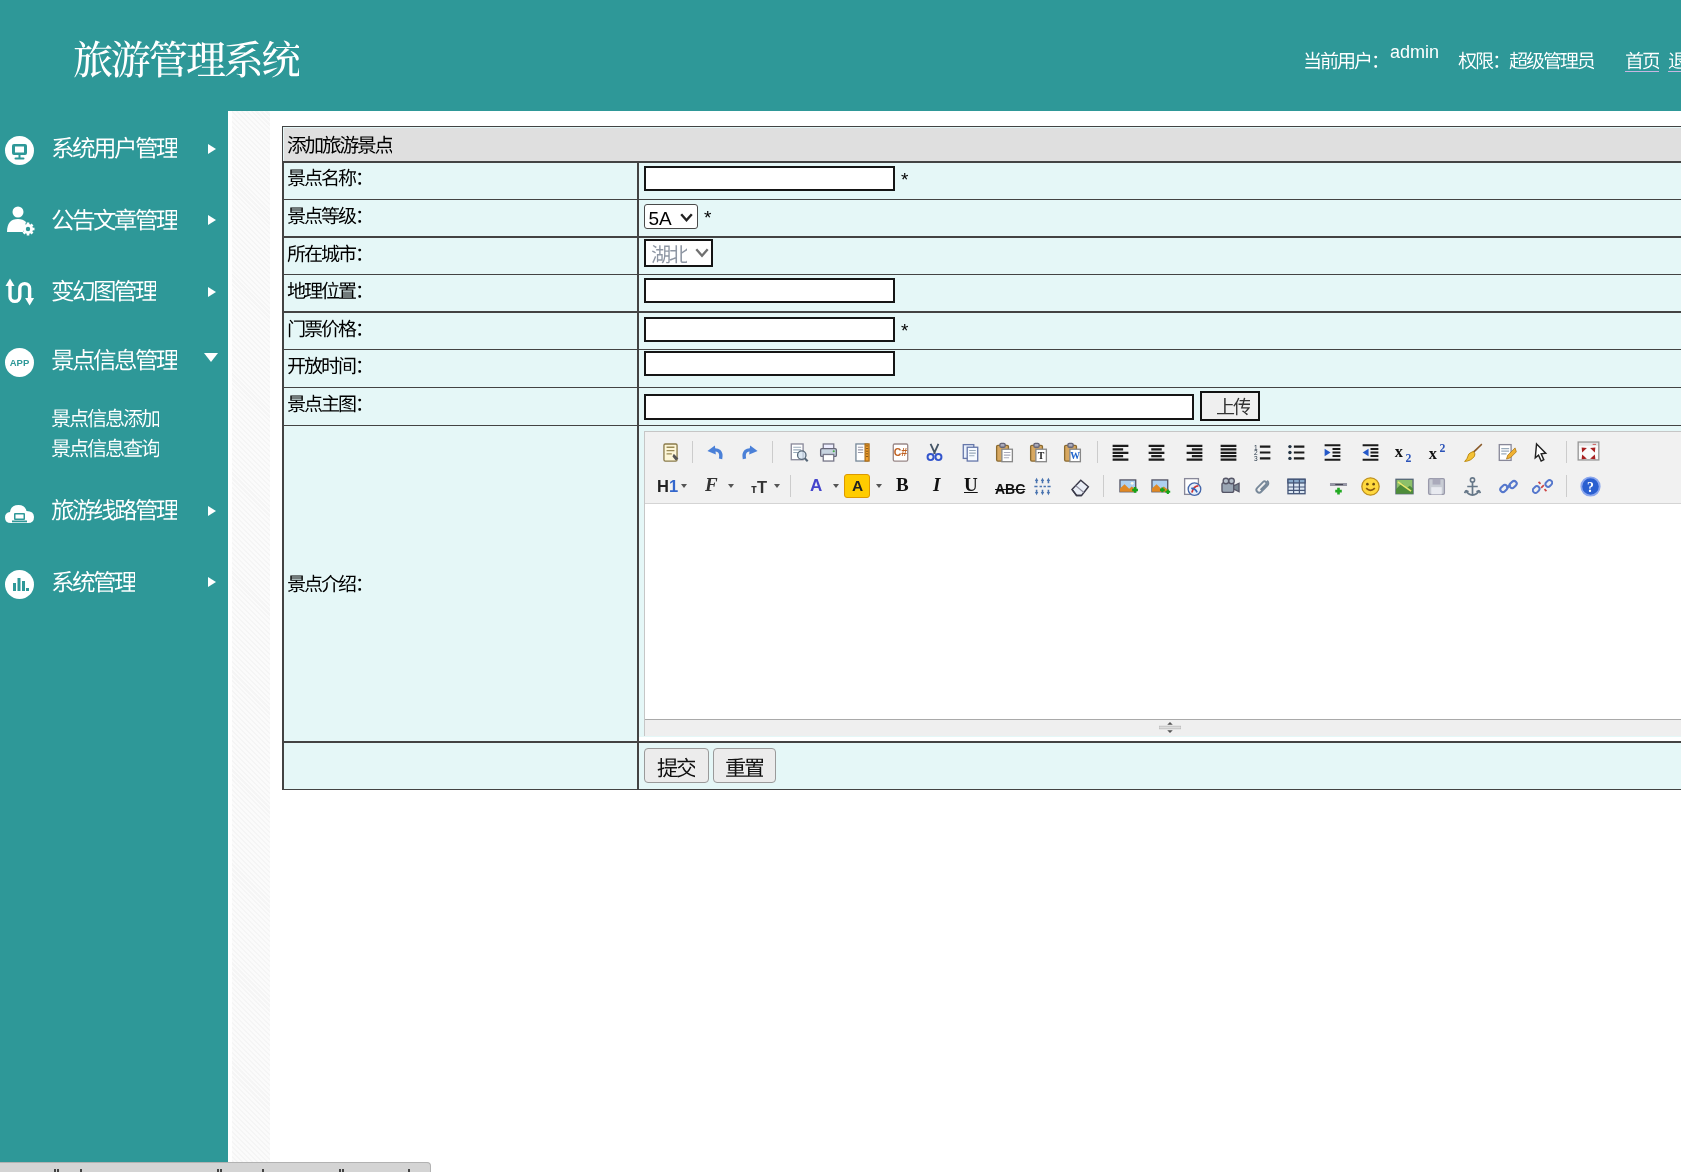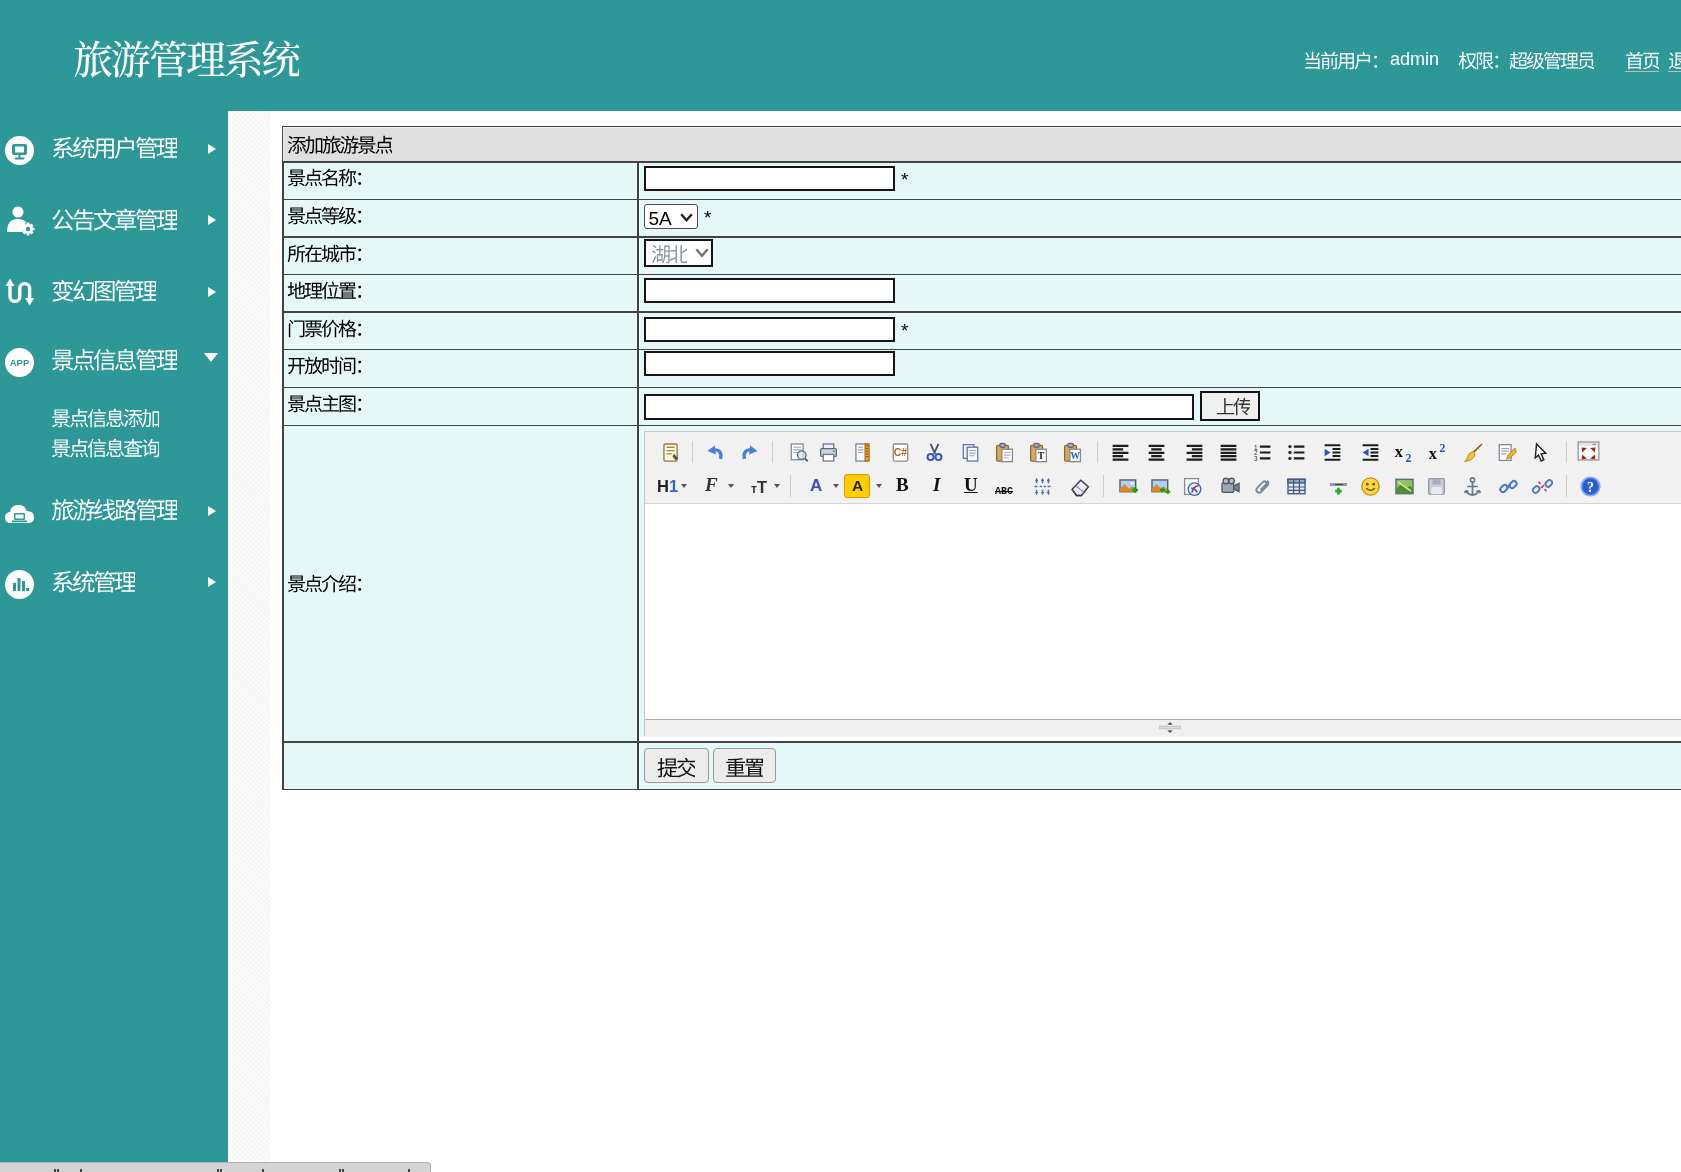--- a/index.html
+++ b/index.html
@@ -13,21 +13,21 @@
 <div style="position:absolute;left:73px;top:39px;">
     <svg style="width:226.1px;height:40.0px;" viewBox="0 -880 5652 1000" xmlns="http://www.w3.org/2000/svg">
       <path fill="#fff" d="M604 -509Q601 -502 592 -498Q583 -493 566 -491V-425Q563 -425 548 -425Q532 -425 489 -425V-485V-544ZM460 -17Q483 -22 521 -32Q560 -42 607 -55Q655 -68 705 -82L709 -69Q688 -55 655 -33Q622 -11 581 14Q540 40 496 65ZM547 -485 566 -474V-15L487 15L516 -15Q527 11 522 32Q518 52 508 64Q498 77 489 81L442 -11Q473 -28 481 -36Q489 -45 489 -60V-485ZM162 -839Q214 -822 245 -800Q276 -778 289 -754Q302 -731 302 -711Q301 -691 291 -678Q281 -666 264 -664Q248 -663 230 -677Q227 -704 216 -733Q204 -761 186 -787Q169 -813 151 -832ZM229 -654Q228 -549 221 -449Q215 -349 197 -256Q178 -162 143 -77Q107 9 47 83L35 73Q75 -7 99 -93Q122 -180 133 -272Q145 -364 147 -460Q149 -556 146 -654ZM362 -471V-442H178V-471ZM314 -471 357 -516 440 -448Q434 -442 425 -438Q415 -434 399 -432Q396 -319 391 -237Q386 -155 378 -99Q370 -43 358 -10Q346 23 330 39Q311 59 285 68Q258 77 230 77Q230 59 227 45Q225 31 216 23Q207 14 189 7Q171 1 150 -3L151 -19Q165 -18 183 -17Q201 -15 218 -15Q234 -14 242 -14Q264 -14 275 -24Q289 -39 299 -90Q309 -141 315 -235Q321 -330 325 -471ZM380 -720Q380 -720 389 -713Q398 -705 412 -693Q426 -681 441 -667Q457 -654 469 -641Q466 -625 443 -625H48L40 -654H329ZM674 -805Q671 -797 662 -791Q653 -785 636 -786Q598 -689 543 -613Q488 -537 421 -487L408 -497Q440 -538 468 -592Q497 -647 520 -711Q544 -774 558 -841ZM872 -731Q872 -731 882 -723Q891 -715 906 -703Q920 -691 936 -678Q952 -664 965 -651Q961 -635 938 -635H530V-664H822ZM952 -394Q948 -388 937 -384Q925 -381 911 -386Q891 -369 858 -344Q826 -320 789 -295Q752 -271 716 -251L706 -261Q734 -290 764 -327Q793 -364 820 -400Q846 -436 860 -460ZM909 -542Q899 -530 876 -540Q837 -526 779 -513Q721 -500 658 -491Q595 -481 540 -477L531 -492Q580 -505 634 -524Q689 -544 739 -566Q789 -588 822 -609ZM667 -514Q682 -430 709 -352Q735 -275 773 -209Q810 -142 860 -92Q911 -42 972 -12L970 -1Q948 5 929 24Q910 43 901 75Q824 17 773 -66Q723 -150 694 -260Q666 -371 651 -509Z M1289 -840Q1341 -822 1370 -799Q1399 -777 1411 -754Q1424 -732 1423 -713Q1422 -694 1412 -682Q1401 -671 1385 -670Q1369 -669 1351 -683Q1347 -708 1335 -735Q1323 -763 1308 -789Q1293 -815 1278 -834ZM1360 -524Q1360 -474 1356 -414Q1353 -355 1343 -290Q1333 -226 1312 -160Q1292 -95 1257 -33Q1222 29 1169 83L1155 72Q1201 -2 1227 -80Q1254 -159 1266 -237Q1279 -315 1283 -388Q1287 -461 1287 -524V-650H1360ZM1729 -804Q1725 -789 1696 -790Q1681 -748 1654 -696Q1628 -645 1595 -594Q1562 -542 1524 -500L1513 -511Q1537 -560 1558 -618Q1579 -677 1594 -735Q1609 -793 1617 -839ZM1830 -727Q1830 -727 1845 -715Q1860 -703 1881 -685Q1901 -667 1918 -651Q1914 -635 1892 -635H1599V-664H1782ZM1428 -473 1469 -517 1550 -449Q1545 -444 1535 -440Q1526 -436 1509 -434Q1508 -317 1505 -234Q1501 -151 1495 -95Q1489 -39 1479 -7Q1470 26 1455 42Q1437 62 1411 71Q1386 80 1358 80Q1358 62 1355 49Q1353 35 1345 26Q1336 18 1318 12Q1300 6 1279 2V-15Q1301 -13 1329 -11Q1357 -9 1370 -9Q1391 -9 1401 -19Q1414 -33 1421 -84Q1428 -135 1432 -231Q1436 -327 1438 -473ZM1776 -522 1820 -565 1896 -493Q1891 -488 1881 -487Q1872 -485 1856 -485Q1839 -472 1814 -455Q1790 -437 1764 -420Q1738 -402 1716 -390H1699Q1714 -408 1730 -433Q1747 -458 1763 -482Q1778 -507 1788 -522ZM1780 -399Q1776 -379 1744 -374V-16Q1744 12 1738 33Q1731 54 1709 67Q1688 80 1642 85Q1641 67 1638 54Q1634 40 1625 31Q1616 22 1599 15Q1583 9 1555 5V-10Q1555 -10 1567 -9Q1579 -8 1597 -7Q1615 -5 1630 -5Q1646 -4 1652 -4Q1663 -4 1667 -8Q1672 -12 1672 -21V-411ZM1838 -346Q1838 -346 1852 -334Q1866 -321 1884 -305Q1903 -288 1916 -272Q1913 -256 1892 -256H1540L1532 -286H1796ZM1828 -522V-493H1579L1570 -522ZM1485 -727Q1485 -727 1499 -715Q1513 -703 1532 -685Q1551 -668 1566 -652Q1562 -636 1539 -636H1205L1197 -666H1441ZM1482 -473V-443H1325V-473ZM989 -603Q1042 -595 1073 -578Q1105 -562 1119 -543Q1133 -524 1134 -506Q1135 -488 1126 -475Q1117 -463 1101 -461Q1085 -459 1066 -471Q1059 -504 1033 -539Q1007 -573 979 -594ZM1036 -834Q1093 -824 1127 -807Q1161 -790 1177 -770Q1194 -749 1195 -731Q1197 -712 1188 -699Q1179 -685 1163 -683Q1147 -680 1128 -692Q1120 -716 1104 -740Q1087 -765 1067 -787Q1046 -810 1027 -825ZM1028 -211Q1037 -211 1041 -214Q1046 -216 1053 -232Q1058 -242 1062 -251Q1066 -260 1075 -280Q1083 -299 1098 -337Q1114 -374 1140 -440Q1167 -506 1209 -609L1227 -605Q1217 -573 1205 -532Q1193 -491 1180 -448Q1167 -405 1156 -366Q1144 -326 1136 -296Q1127 -267 1124 -254Q1120 -233 1116 -211Q1112 -189 1112 -170Q1113 -148 1120 -122Q1128 -97 1135 -66Q1142 -34 1140 8Q1139 42 1122 61Q1106 80 1080 80Q1066 80 1056 67Q1047 54 1045 29Q1052 -23 1053 -67Q1054 -110 1049 -139Q1044 -168 1033 -175Q1023 -183 1012 -185Q1001 -188 985 -190V-211Q985 -211 993 -211Q1001 -211 1012 -211Q1023 -211 1028 -211Z M2756 -803Q2756 -803 2765 -795Q2774 -788 2789 -777Q2803 -765 2818 -752Q2834 -739 2847 -727Q2844 -711 2821 -711H2468V-740H2706ZM2317 -797Q2317 -797 2331 -786Q2345 -775 2365 -758Q2384 -742 2399 -726Q2395 -710 2373 -710H2072V-740H2273ZM2555 -727Q2600 -718 2625 -702Q2650 -687 2660 -669Q2670 -652 2668 -636Q2666 -621 2656 -611Q2645 -602 2630 -601Q2615 -601 2599 -614Q2598 -642 2581 -671Q2565 -701 2545 -720ZM2581 -804Q2577 -796 2568 -791Q2558 -786 2542 -787Q2513 -738 2473 -700Q2433 -662 2391 -638L2378 -648Q2405 -684 2429 -736Q2452 -788 2468 -845ZM2155 -726Q2197 -714 2221 -698Q2244 -682 2253 -665Q2261 -648 2258 -634Q2255 -619 2245 -610Q2234 -601 2220 -602Q2205 -602 2190 -616Q2190 -642 2176 -671Q2162 -700 2144 -719ZM2180 -804Q2177 -796 2167 -791Q2158 -786 2141 -788Q2101 -714 2046 -658Q1992 -602 1934 -566L1921 -577Q1963 -623 2003 -695Q2042 -767 2068 -846ZM2328 -643Q2372 -640 2398 -629Q2423 -618 2434 -603Q2444 -588 2443 -573Q2441 -558 2430 -547Q2420 -537 2404 -535Q2388 -534 2371 -546Q2368 -571 2352 -596Q2337 -621 2318 -636ZM2128 -461 2216 -425H2208V58Q2208 61 2200 67Q2192 73 2177 78Q2163 83 2142 83H2128V-425ZM2617 -425V-395H2167V-425ZM2706 -537 2750 -582 2831 -504Q2826 -499 2817 -497Q2809 -495 2794 -494Q2779 -473 2753 -447Q2727 -421 2704 -403L2691 -410Q2696 -427 2701 -451Q2706 -474 2711 -497Q2715 -521 2717 -537ZM2056 -592Q2076 -539 2076 -498Q2076 -457 2063 -429Q2050 -402 2031 -388Q2018 -380 2003 -378Q1988 -375 1976 -380Q1963 -385 1957 -398Q1950 -417 1960 -433Q1969 -449 1986 -458Q2012 -474 2029 -511Q2046 -548 2040 -591ZM2755 -537V-507H2053V-537ZM2625 -173 2665 -216 2752 -151Q2748 -146 2738 -141Q2728 -136 2715 -134V42Q2715 46 2703 51Q2691 56 2676 61Q2661 65 2647 65H2634V-173ZM2564 -425 2603 -467 2689 -403Q2685 -398 2675 -393Q2666 -388 2653 -386V-251Q2653 -248 2642 -243Q2630 -237 2615 -233Q2599 -229 2586 -229H2573V-425ZM2672 -173V-144H2164V-173ZM2672 -16V13H2164V-16ZM2614 -287V-258H2164V-287Z M3217 -189H3626L3676 -255Q3676 -255 3685 -248Q3694 -240 3708 -228Q3722 -216 3738 -202Q3753 -189 3766 -176Q3763 -161 3740 -161H3225ZM3121 16H3662L3714 -54Q3714 -54 3724 -46Q3734 -38 3749 -26Q3764 -13 3780 2Q3796 16 3809 30Q3808 37 3801 41Q3794 45 3783 45H3129ZM3268 -571H3698V-542H3268ZM3268 -372H3698V-344H3268ZM3435 -768H3514V34H3435ZM3657 -768H3647L3689 -814L3779 -745Q3774 -739 3763 -733Q3751 -728 3736 -724V-327Q3736 -324 3725 -317Q3714 -311 3699 -305Q3684 -300 3670 -300H3657ZM3222 -768V-805L3306 -768H3700V-739H3300V-307Q3300 -303 3291 -296Q3281 -290 3267 -285Q3252 -280 3234 -280H3222ZM2864 -737H3081L3130 -802Q3130 -802 3140 -795Q3150 -787 3164 -775Q3178 -763 3194 -750Q3210 -736 3222 -723Q3219 -707 3196 -707H2872ZM2867 -464H3087L3130 -527Q3130 -527 3143 -514Q3157 -502 3175 -484Q3193 -467 3207 -451Q3203 -435 3181 -435H2875ZM2852 -113Q2882 -120 2938 -137Q2995 -155 3066 -178Q3138 -202 3213 -228L3218 -214Q3164 -184 3088 -139Q3013 -95 2912 -42Q2907 -23 2890 -16ZM2987 -737H3066V-150L2987 -123Z M4307 -19Q4307 9 4299 31Q4291 53 4266 67Q4242 81 4191 85Q4190 67 4186 54Q4181 40 4172 32Q4161 23 4143 16Q4124 9 4090 4V-10Q4090 -10 4104 -9Q4119 -8 4139 -6Q4160 -5 4178 -4Q4196 -3 4203 -3Q4216 -3 4220 -7Q4225 -12 4225 -21V-315H4307ZM4570 -589Q4564 -581 4548 -579Q4532 -577 4509 -592L4541 -595Q4506 -570 4454 -540Q4401 -510 4337 -479Q4273 -447 4204 -415Q4134 -384 4063 -356Q3992 -328 3926 -306L3927 -315H3964Q3961 -280 3950 -260Q3940 -240 3926 -234L3879 -330Q3879 -330 3894 -332Q3909 -334 3920 -337Q3976 -357 4040 -388Q4103 -418 4168 -453Q4232 -489 4291 -526Q4351 -563 4399 -599Q4448 -635 4480 -663ZM4317 -688Q4313 -680 4298 -676Q4283 -673 4259 -684L4290 -688Q4265 -669 4227 -646Q4189 -624 4145 -601Q4101 -578 4055 -557Q4008 -537 3965 -522L3964 -532H4005Q4002 -498 3992 -477Q3983 -456 3969 -450L3923 -544Q3923 -544 3933 -546Q3944 -548 3951 -551Q3987 -565 4026 -589Q4065 -614 4102 -642Q4139 -671 4170 -698Q4201 -726 4219 -746ZM3909 -322Q3953 -322 4023 -325Q4093 -327 4182 -332Q4271 -336 4373 -341Q4474 -346 4582 -352L4583 -334Q4473 -318 4307 -297Q4140 -276 3935 -254ZM3950 -536Q3987 -536 4051 -538Q4115 -540 4196 -544Q4277 -547 4363 -551L4364 -534Q4301 -522 4198 -503Q4096 -485 3974 -467ZM4645 -759Q4637 -753 4623 -753Q4608 -754 4587 -763Q4514 -751 4425 -740Q4335 -730 4237 -721Q4138 -713 4037 -707Q3937 -701 3841 -699L3838 -718Q3930 -727 4030 -741Q4131 -755 4229 -773Q4328 -790 4413 -809Q4498 -827 4560 -845ZM4417 -456Q4499 -438 4552 -412Q4605 -385 4635 -356Q4665 -326 4676 -300Q4686 -273 4681 -253Q4676 -234 4660 -227Q4643 -221 4619 -233Q4603 -271 4568 -311Q4533 -352 4490 -387Q4447 -423 4407 -446ZM4148 -169Q4144 -162 4136 -159Q4128 -156 4111 -159Q4079 -124 4034 -84Q3988 -45 3934 -9Q3881 27 3823 55L3813 42Q3860 6 3904 -41Q3949 -87 3987 -136Q4024 -185 4046 -226ZM4396 -216Q4483 -192 4540 -160Q4597 -129 4628 -96Q4660 -63 4670 -34Q4680 -5 4675 14Q4669 34 4652 40Q4635 45 4611 32Q4597 1 4573 -31Q4549 -64 4517 -96Q4485 -128 4451 -156Q4417 -185 4386 -207Z M5485 -439Q5485 -430 5485 -421Q5485 -412 5485 -406V-40Q5485 -30 5489 -26Q5493 -22 5508 -22H5554Q5569 -22 5580 -22Q5592 -22 5597 -23Q5603 -23 5606 -25Q5610 -28 5613 -33Q5619 -44 5627 -80Q5636 -115 5644 -154H5656L5659 -29Q5675 -23 5681 -15Q5686 -7 5686 5Q5686 20 5674 31Q5662 42 5633 47Q5603 52 5548 52H5487Q5453 52 5436 45Q5419 38 5413 23Q5407 7 5407 -19V-439ZM5301 -313Q5301 -272 5294 -228Q5287 -184 5269 -140Q5251 -96 5216 -55Q5181 -14 5126 22Q5070 57 4988 85L4979 72Q5053 33 5100 -13Q5147 -60 5172 -110Q5198 -160 5208 -212Q5217 -263 5217 -312V-431H5301ZM5122 -599Q5117 -590 5102 -586Q5087 -582 5064 -592L5092 -599Q5070 -563 5036 -520Q5003 -476 4962 -430Q4921 -384 4879 -342Q4836 -300 4796 -268L4794 -280H4838Q4834 -243 4823 -222Q4812 -200 4797 -194L4753 -293Q4753 -293 4765 -296Q4777 -299 4783 -303Q4814 -331 4849 -376Q4884 -421 4917 -472Q4950 -523 4977 -571Q5004 -620 5019 -657ZM5029 -787Q5025 -777 5011 -772Q4996 -767 4972 -776L5000 -784Q4978 -744 4942 -695Q4906 -646 4865 -599Q4824 -552 4786 -518L4784 -530H4828Q4825 -493 4812 -471Q4800 -449 4784 -443L4746 -542Q4746 -542 4756 -546Q4767 -549 4772 -552Q4792 -574 4815 -609Q4837 -645 4858 -686Q4879 -727 4895 -766Q4911 -805 4921 -835ZM4754 -80Q4787 -86 4844 -99Q4900 -112 4969 -130Q5038 -148 5107 -168L5111 -155Q5061 -125 4990 -87Q4919 -48 4823 -2Q4817 16 4800 23ZM4771 -290Q4801 -292 4852 -297Q4903 -302 4967 -310Q5032 -318 5100 -326L5101 -312Q5056 -295 4975 -266Q4895 -237 4801 -209ZM4762 -536Q4784 -536 4823 -536Q4861 -536 4908 -537Q4954 -538 5002 -540L5002 -524Q4973 -513 4914 -495Q4856 -476 4791 -458ZM5412 -610Q5408 -601 5394 -596Q5380 -591 5354 -600L5385 -606Q5357 -577 5313 -542Q5269 -507 5219 -475Q5169 -442 5123 -419L5123 -430H5167Q5163 -394 5153 -371Q5142 -348 5128 -342L5081 -442Q5081 -442 5092 -444Q5103 -446 5109 -449Q5136 -464 5165 -490Q5194 -516 5221 -546Q5248 -577 5270 -606Q5293 -635 5306 -656ZM5277 -845Q5330 -833 5361 -814Q5392 -795 5406 -775Q5420 -754 5420 -736Q5420 -718 5410 -706Q5400 -694 5384 -691Q5368 -689 5349 -702Q5343 -725 5329 -750Q5316 -775 5299 -798Q5282 -821 5267 -838ZM5105 -440Q5147 -440 5221 -442Q5295 -444 5386 -449Q5478 -453 5575 -458L5576 -441Q5505 -426 5390 -404Q5276 -383 5137 -362ZM5452 -582Q5518 -555 5559 -524Q5599 -493 5619 -463Q5639 -432 5643 -406Q5646 -380 5638 -364Q5629 -347 5612 -344Q5595 -341 5574 -356Q5566 -392 5544 -432Q5523 -472 5495 -509Q5467 -547 5440 -574ZM5593 -746Q5593 -746 5602 -738Q5612 -731 5626 -719Q5641 -707 5656 -694Q5672 -680 5685 -668Q5681 -652 5658 -652H5084L5076 -681H5544Z"></path>
     </svg>
   </div>
 <div style="position:absolute;left:1303px;top:52.5px;">
     <svg style="width:85.0px;height:19.0px;margin-top:-1.8px;" viewBox="0 -880 4465 1000" xmlns="http://www.w3.org/2000/svg">
       <path fill="#fff" d="M458 -840H540V-446H458ZM121 -769 189 -796Q217 -761 243 -721Q269 -680 290 -640Q311 -601 322 -569L250 -536Q239 -569 219 -610Q199 -650 173 -692Q148 -734 121 -769ZM801 -805 882 -778Q860 -735 836 -690Q811 -646 786 -604Q761 -562 738 -530L673 -555Q695 -589 719 -632Q743 -676 765 -721Q787 -767 801 -805ZM135 -486H869V81H790V-411H135ZM168 -266H820V-194H168ZM115 -38H830V37H115Z M946 -682H1840V-613H946ZM1049 -360H1330V-301H1049ZM1049 -200H1330V-141H1049ZM1497 -514H1567V-104H1497ZM1302 -523H1375V-6Q1375 22 1368 38Q1360 54 1339 63Q1318 72 1284 74Q1251 76 1200 76Q1197 62 1189 42Q1182 23 1174 9Q1212 10 1243 11Q1274 11 1284 10Q1295 10 1299 6Q1302 2 1302 -7ZM1700 -544H1774V-13Q1774 19 1765 37Q1756 54 1732 63Q1709 72 1671 74Q1632 77 1574 76Q1571 61 1563 40Q1555 20 1547 4Q1592 6 1629 6Q1666 6 1679 5Q1691 5 1695 1Q1700 -3 1700 -14ZM1101 -816 1171 -841Q1200 -810 1228 -770Q1256 -730 1271 -701L1197 -673Q1185 -702 1157 -743Q1130 -783 1101 -816ZM1616 -845 1696 -819Q1668 -772 1636 -724Q1603 -676 1576 -641L1509 -665Q1528 -690 1548 -721Q1568 -753 1585 -785Q1603 -818 1616 -845ZM1009 -523H1326V-459H1080V75H1009Z M1982 -770H2629V-698H1982ZM1982 -537H2627V-466H1982ZM1976 -298H2629V-227H1976ZM1939 -770H2013V-407Q2013 -350 2008 -285Q2003 -220 1990 -153Q1976 -87 1949 -26Q1921 35 1876 85Q1871 77 1860 68Q1849 58 1838 49Q1827 40 1818 36Q1860 -11 1884 -66Q1908 -121 1920 -179Q1932 -238 1936 -296Q1939 -354 1939 -407ZM2599 -770H2673V-22Q2673 14 2663 33Q2652 52 2627 62Q2602 71 2557 73Q2512 75 2441 74Q2438 60 2431 39Q2423 17 2415 2Q2450 3 2483 3Q2515 4 2539 3Q2563 3 2572 3Q2587 2 2593 -3Q2599 -8 2599 -22ZM2253 -743H2329V71H2253Z M2848 -685H2926V-467Q2926 -406 2921 -334Q2915 -262 2900 -188Q2884 -113 2855 -43Q2825 27 2778 86Q2771 78 2759 69Q2747 60 2735 52Q2722 44 2713 41Q2759 -15 2786 -80Q2813 -144 2826 -212Q2840 -280 2844 -345Q2848 -411 2848 -467ZM3120 -826 3192 -845Q3210 -810 3227 -770Q3244 -729 3253 -699L3177 -676Q3169 -707 3152 -749Q3135 -791 3120 -826ZM2897 -685H3524V-278H3448V-615H2897ZM2897 -414H3490V-344H2897Z M3822 -486Q3792 -486 3769 -506Q3746 -526 3746 -560Q3746 -595 3769 -615Q3792 -636 3822 -636Q3852 -636 3875 -615Q3898 -595 3898 -560Q3898 -526 3875 -506Q3852 -486 3822 -486ZM3822 4Q3792 4 3769 -17Q3746 -37 3746 -71Q3746 -105 3769 -126Q3792 -146 3822 -146Q3852 -146 3875 -126Q3898 -105 3898 -71Q3898 -37 3875 -17Q3852 4 3822 4Z"></path>
     </svg>
   </div>
-<div style="position:absolute;left:1390px;top:49px;"><span style="font-size:18px;color:#fff;font-family:'Liberation Sans',sans-serif">admin</span></div>
+<div style="position:absolute;left:1390px;top:42px;"><span style="font-size:18px;color:#fff;font-family:'Liberation Sans',sans-serif">admin</span></div>
 <div style="position:absolute;left:1458px;top:52.5px;">
     <svg style="width:136.0px;height:19.0px;margin-top:-1.8px;" viewBox="0 -880 7144 1000" xmlns="http://www.w3.org/2000/svg">
       <path fill="#fff" d="M423 -748H889V-675H423ZM863 -748H875L888 -751L935 -736Q911 -571 863 -440Q815 -309 748 -209Q680 -109 595 -38Q510 34 413 79Q408 70 400 58Q393 46 384 35Q375 24 366 17Q458 -21 539 -87Q619 -154 684 -248Q749 -341 795 -463Q841 -584 863 -732ZM525 -690Q548 -560 582 -455Q616 -350 667 -265Q718 -180 792 -109Q866 -38 968 23Q953 34 937 51Q922 68 914 85Q808 17 732 -59Q656 -135 604 -226Q551 -317 517 -428Q482 -539 458 -677ZM46 -628H420V-558H46ZM212 -840H286V79H212ZM201 -588 251 -571Q239 -509 219 -442Q199 -376 174 -313Q149 -249 121 -195Q92 -140 63 -102Q58 -113 51 -127Q43 -141 35 -154Q26 -167 19 -176Q47 -210 74 -258Q101 -305 126 -361Q150 -417 169 -475Q188 -533 201 -588ZM284 -518Q293 -509 311 -490Q329 -471 350 -447Q372 -424 393 -399Q414 -375 431 -356Q447 -337 454 -327L409 -260Q397 -279 375 -310Q353 -341 328 -374Q304 -408 281 -437Q259 -465 245 -480Z M985 -799H1225V-731H1052V78H985ZM1212 -799H1225L1236 -802L1285 -773Q1263 -712 1237 -642Q1211 -573 1186 -513Q1240 -450 1258 -396Q1275 -342 1275 -294Q1275 -254 1266 -223Q1257 -193 1235 -177Q1225 -170 1212 -165Q1198 -161 1183 -159Q1168 -157 1151 -157Q1133 -157 1116 -157Q1116 -171 1111 -190Q1106 -209 1097 -223Q1114 -222 1129 -222Q1144 -221 1156 -222Q1175 -224 1187 -231Q1199 -240 1203 -259Q1208 -278 1208 -301Q1208 -342 1190 -394Q1172 -445 1118 -505Q1132 -539 1145 -576Q1159 -613 1171 -650Q1183 -687 1194 -720Q1204 -753 1212 -778ZM1374 -796H1776V-356H1374V-422H1704V-730H1374ZM1379 -609H1743V-546H1379ZM1561 -395Q1583 -302 1623 -222Q1662 -142 1721 -83Q1780 -25 1858 8Q1850 15 1840 27Q1830 38 1822 50Q1813 62 1807 73Q1725 33 1665 -33Q1605 -99 1564 -188Q1523 -277 1499 -383ZM1787 -324 1836 -271Q1807 -248 1773 -223Q1739 -199 1704 -177Q1670 -156 1640 -139L1599 -186Q1628 -204 1663 -227Q1697 -251 1730 -276Q1763 -302 1787 -324ZM1332 80 1326 14 1362 -14 1586 -68Q1585 -52 1586 -32Q1587 -13 1589 0Q1512 21 1464 35Q1417 48 1390 56Q1364 64 1352 70Q1340 75 1332 80ZM1332 80Q1330 71 1324 60Q1318 49 1311 37Q1305 25 1299 18Q1310 11 1323 -5Q1335 -21 1335 -53V-796H1409V6Q1409 6 1401 12Q1394 17 1382 25Q1371 33 1359 42Q1347 52 1340 62Q1332 72 1332 80Z M2036 -486Q2006 -486 1983 -506Q1960 -526 1960 -560Q1960 -595 1983 -615Q2006 -636 2036 -636Q2066 -636 2089 -615Q2112 -595 2112 -560Q2112 -526 2089 -506Q2066 -486 2036 -486ZM2036 4Q2006 4 1983 -17Q1960 -37 1960 -71Q1960 -105 1983 -126Q2006 -146 2036 -146Q2066 -146 2089 -126Q2112 -105 2112 -71Q2112 -37 2089 -17Q2066 4 2036 4Z M3169 -798H3575V-733H3169ZM3314 -774 3385 -770Q3375 -642 3327 -560Q3280 -478 3192 -427Q3187 -434 3176 -443Q3165 -452 3155 -460Q3144 -468 3135 -473Q3222 -515 3264 -588Q3306 -662 3314 -774ZM3537 -798H3609Q3609 -798 3609 -787Q3609 -775 3608 -768Q3604 -678 3599 -622Q3594 -566 3586 -535Q3579 -505 3567 -492Q3556 -480 3542 -474Q3529 -469 3509 -467Q3492 -465 3462 -465Q3433 -466 3399 -467Q3398 -482 3393 -500Q3388 -518 3380 -532Q3412 -529 3438 -528Q3465 -528 3475 -528Q3498 -527 3506 -537Q3514 -546 3519 -572Q3525 -598 3529 -650Q3534 -702 3537 -787ZM2752 -720H3139V-653H2752ZM2731 -529H3159V-461H2731ZM2958 -319H3149V-252H2958ZM2911 -840H2981V-494H2911ZM2925 -486H2992V-31H2925ZM2830 -270Q2851 -191 2883 -142Q2915 -92 2963 -65Q3011 -38 3077 -28Q3143 -18 3231 -18Q3243 -18 3274 -18Q3305 -17 3347 -18Q3389 -18 3435 -18Q3481 -18 3524 -18Q3567 -18 3601 -19Q3634 -19 3649 -20Q3643 -12 3637 2Q3631 15 3626 29Q3621 43 3619 54H3544H3232Q3129 54 3054 42Q2979 29 2926 -4Q2873 -37 2836 -97Q2799 -157 2775 -251ZM2776 -389 2844 -385Q2842 -290 2835 -204Q2829 -118 2813 -46Q2797 26 2767 81Q2761 76 2750 69Q2739 62 2727 56Q2715 49 2706 45Q2735 -5 2750 -73Q2764 -140 2769 -221Q2775 -301 2776 -389ZM3273 -348V-164H3512V-348ZM3202 -411H3587V-101H3202Z M4085 -749 4161 -746Q4153 -565 4134 -411Q4116 -258 4077 -135Q4038 -12 3967 82Q3961 76 3948 67Q3936 58 3923 50Q3910 41 3901 36Q3972 -48 4010 -166Q4048 -284 4064 -431Q4080 -579 4085 -749ZM3972 -775H4366V-705H3972ZM4301 -502H4444V-436H4279ZM4423 -502H4437L4451 -505L4498 -486Q4467 -341 4408 -230Q4348 -120 4269 -43Q4189 34 4095 82Q4090 73 4080 62Q4070 51 4060 40Q4050 30 4042 24Q4134 -18 4210 -88Q4287 -158 4342 -258Q4397 -357 4423 -487ZM4140 -514Q4175 -398 4231 -293Q4288 -189 4365 -108Q4443 -27 4538 18Q4530 24 4520 35Q4510 46 4501 58Q4493 69 4487 78Q4389 27 4310 -59Q4231 -146 4173 -258Q4115 -370 4077 -496ZM4335 -775H4412Q4397 -720 4380 -657Q4363 -595 4346 -537Q4329 -479 4314 -436H4239Q4255 -480 4273 -539Q4290 -598 4306 -660Q4323 -722 4335 -775ZM3633 -177Q3632 -185 3627 -197Q3623 -210 3619 -223Q3614 -237 3610 -246Q3627 -249 3645 -267Q3664 -285 3687 -313Q3700 -327 3725 -358Q3750 -390 3781 -434Q3812 -478 3844 -528Q3875 -579 3902 -631L3965 -593Q3903 -489 3830 -390Q3758 -291 3684 -217V-215Q3684 -215 3677 -211Q3669 -208 3659 -202Q3648 -196 3641 -190Q3633 -183 3633 -177ZM3633 -177 3628 -241 3663 -269 3951 -349Q3951 -335 3953 -317Q3954 -298 3956 -286Q3856 -256 3796 -237Q3735 -219 3703 -208Q3671 -197 3656 -190Q3641 -184 3633 -177ZM3627 -423Q3626 -431 3621 -443Q3617 -456 3612 -470Q3607 -484 3603 -493Q3617 -497 3631 -513Q3645 -530 3662 -555Q3671 -568 3688 -597Q3705 -626 3725 -665Q3746 -705 3767 -750Q3788 -796 3804 -841L3873 -809Q3846 -746 3813 -684Q3781 -622 3745 -565Q3709 -509 3673 -463V-462Q3673 -462 3666 -458Q3659 -454 3650 -448Q3641 -441 3634 -435Q3627 -429 3627 -423ZM3627 -423 3626 -479 3662 -502 3849 -521Q3847 -507 3845 -489Q3843 -471 3843 -460Q3779 -451 3739 -445Q3700 -439 3677 -436Q3655 -432 3644 -429Q3634 -426 3627 -423ZM3614 -56Q3657 -70 3712 -90Q3768 -110 3830 -132Q3893 -155 3955 -178L3970 -113Q3881 -78 3792 -43Q3703 -9 3632 18Z M4732 -12H5261V47H4732ZM4566 -559H5380V-394H5304V-500H4639V-394H4566ZM4727 -438H5257V-237H4727V-294H5184V-380H4727ZM4731 -168H5310V79H5236V-109H4731ZM4676 -438H4752V81H4676ZM4905 -623 4972 -637Q4987 -616 5000 -589Q5013 -562 5018 -543L4948 -526Q4943 -546 4930 -573Q4918 -600 4905 -623ZM4630 -759H4949V-703H4630ZM5047 -758H5405V-702H5047ZM4632 -844 4705 -830Q4683 -759 4648 -692Q4613 -626 4573 -580Q4566 -586 4554 -592Q4542 -599 4530 -606Q4518 -612 4508 -616Q4550 -658 4581 -719Q4613 -779 4632 -844ZM5055 -842 5128 -829Q5111 -768 5082 -712Q5054 -655 5019 -616Q5013 -621 5002 -628Q4990 -634 4978 -641Q4966 -647 4957 -651Q4991 -687 5016 -737Q5041 -788 5055 -842ZM4714 -717 4774 -736Q4793 -708 4812 -673Q4832 -639 4840 -614L4776 -592Q4768 -617 4750 -652Q4733 -688 4714 -717ZM5140 -712 5199 -736Q5223 -708 5246 -674Q5270 -641 5281 -616L5220 -589Q5209 -613 5187 -648Q5164 -683 5140 -712Z M5834 -540V-411H6205V-540ZM5834 -728V-601H6205V-728ZM5765 -794H6277V-346H5765ZM5753 -228H6291V-160H5753ZM5676 -22H6325V47H5676ZM5404 -773H5716V-702H5404ZM5414 -483H5701V-413H5414ZM5393 -100Q5434 -112 5485 -127Q5537 -143 5595 -162Q5652 -182 5710 -201L5723 -128Q5642 -101 5560 -73Q5478 -46 5412 -24ZM5528 -745H5600V-125L5528 -111ZM5987 -763H6052V-378H6058V9H5981V-378H5987Z M6519 -730V-616H6986V-730ZM6441 -795H7068V-551H6441ZM6706 -327H6786V-234Q6786 -202 6778 -169Q6770 -135 6746 -101Q6722 -67 6676 -34Q6629 -1 6554 29Q6478 59 6366 84Q6362 75 6353 64Q6345 52 6335 41Q6326 30 6317 22Q6425 1 6496 -24Q6567 -49 6610 -76Q6652 -103 6673 -131Q6693 -159 6700 -185Q6706 -211 6706 -235ZM6780 -65 6817 -120Q6862 -106 6913 -88Q6964 -70 7014 -51Q7065 -32 7110 -14Q7155 4 7187 20L7149 84Q7118 68 7074 49Q7030 30 6979 10Q6929 -10 6877 -30Q6826 -49 6780 -65ZM6406 -461H7107V-99H7027V-391H6483V-92H6406Z"></path>
     </svg>
   </div>
 <div style="position:absolute;left:1625px;top:52.5px;">
     <svg style="width:34.0px;height:19.0px;margin-top:-1.8px;" viewBox="0 -880 1786 1000" xmlns="http://www.w3.org/2000/svg">
       <path fill="#fff" d="M227 -373H776V-312H227ZM227 -210H776V-150H227ZM227 -44H779V23H227ZM54 -702H949V-632H54ZM168 -539H833V80H755V-472H243V80H168ZM463 -666 555 -659Q541 -615 525 -571Q508 -526 494 -494L422 -505Q430 -528 438 -556Q446 -585 453 -614Q459 -643 463 -666ZM702 -842 785 -820Q757 -780 726 -740Q695 -700 669 -671L604 -693Q621 -714 639 -740Q657 -766 674 -792Q690 -819 702 -842ZM228 -815 294 -844Q322 -817 348 -784Q375 -750 389 -725L320 -689Q307 -715 281 -750Q254 -786 228 -815Z M967 -785H1828V-715H967ZM1352 -749 1437 -736Q1418 -691 1396 -644Q1374 -597 1354 -564L1288 -577Q1300 -601 1312 -632Q1324 -662 1335 -693Q1346 -724 1352 -749ZM1357 -462H1434V-280Q1434 -239 1425 -198Q1415 -157 1389 -118Q1363 -80 1314 -44Q1265 -8 1185 23Q1106 54 989 80Q985 72 977 61Q969 50 961 38Q952 26 943 19Q1055 -3 1129 -30Q1204 -57 1249 -88Q1295 -119 1318 -151Q1342 -183 1349 -216Q1357 -249 1357 -281ZM1438 -110 1482 -161Q1525 -142 1572 -119Q1620 -96 1667 -71Q1714 -46 1755 -21Q1796 3 1825 23L1778 83Q1751 62 1711 37Q1671 12 1624 -14Q1577 -40 1529 -65Q1482 -90 1438 -110ZM1064 -595H1732V-130H1653V-525H1141V-128H1064Z"></path>
     </svg>
   </div>
@@ -433,21 +433,21 @@
 <div class="abs" style="left:728px;top:484px;width:0;height:0;border-left:3.5px solid transparent;border-right:3.5px solid transparent;border-top:4.5px solid #555"></div>
 <div class="abs" style="left:774px;top:484px;width:0;height:0;border-left:3.5px solid transparent;border-right:3.5px solid transparent;border-top:4.5px solid #555"></div>
 <div class="abs" style="left:833px;top:484px;width:0;height:0;border-left:3.5px solid transparent;border-right:3.5px solid transparent;border-top:4.5px solid #555"></div>
 <div class="abs" style="left:876px;top:484px;width:0;height:0;border-left:3.5px solid transparent;border-right:3.5px solid transparent;border-top:4.5px solid #555"></div>
 <div style="position:absolute;left:810px;top:476px;"><span style="font-family:'Liberation Sans';font-size:17px;font-weight:bold;color:#44c">A</span></div>
 <div class="abs" style="left:844px;top:474px;width:26px;height:24px;background:#fc0;border:1px solid #d90;border-radius:3px"></div>
 <div style="position:absolute;left:852px;top:477px;"><span style="font-family:'Liberation Sans';font-size:15.5px;font-weight:bold;color:#222">A</span></div>
 <div style="position:absolute;left:896px;top:474px;"><span style="font-family:'Liberation Serif';font-size:19px;font-weight:bold;color:#111">B</span></div>
 <div style="position:absolute;left:933px;top:474px;"><span style="font-family:'Liberation Serif';font-size:19px;font-style:italic;font-weight:bold;color:#111">I</span></div>
 <div style="position:absolute;left:964px;top:474px;"><span style="font-family:'Liberation Serif';font-size:19px;font-weight:bold;color:#111;text-decoration:underline">U</span></div>
-<div style="position:absolute;left:995px;top:480px;"><span style="font-family:Liberation Mono, monospace;font-size:10px;font-weight:bold;color:#111;text-decoration:line-through">ABC</span></div>
+<div style="position:absolute;left:995px;top:480px;"><span style="font-family:Liberation Sans, sans-serif;font-size:14px;font-weight:bold;color:#111;text-decoration:line-through">ABC</span></div>
 <svg class="abs" style="left:1032px;top:476px" width="21" height="21" viewBox="0 0 16 16">
     <g stroke="#4a74b0" stroke-width="1.2" fill="none">
       <path d="M3.5 5.5V3M8 5.5V3M12.5 5.5V3M3.5 10.5V13M8 10.5V13M12.5 10.5V13"></path>
       <path d="M1.8 8h2.4M5.8 8h1.8M8.8 8h1.8M11.8 8h2.4"></path>
     </g>
     <g fill="#4a74b0">
       <path d="M2.2 3.8 L3.5 1.4 L4.8 3.8Z"></path>
       <path d="M6.7 3.8 L8 1.4 L9.3 3.8Z"></path>
       <path d="M11.2 3.8 L12.5 1.4 L13.8 3.8Z"></path>
       <path d="M2.2 12.2 L3.5 14.6 L4.8 12.2Z"></path>

